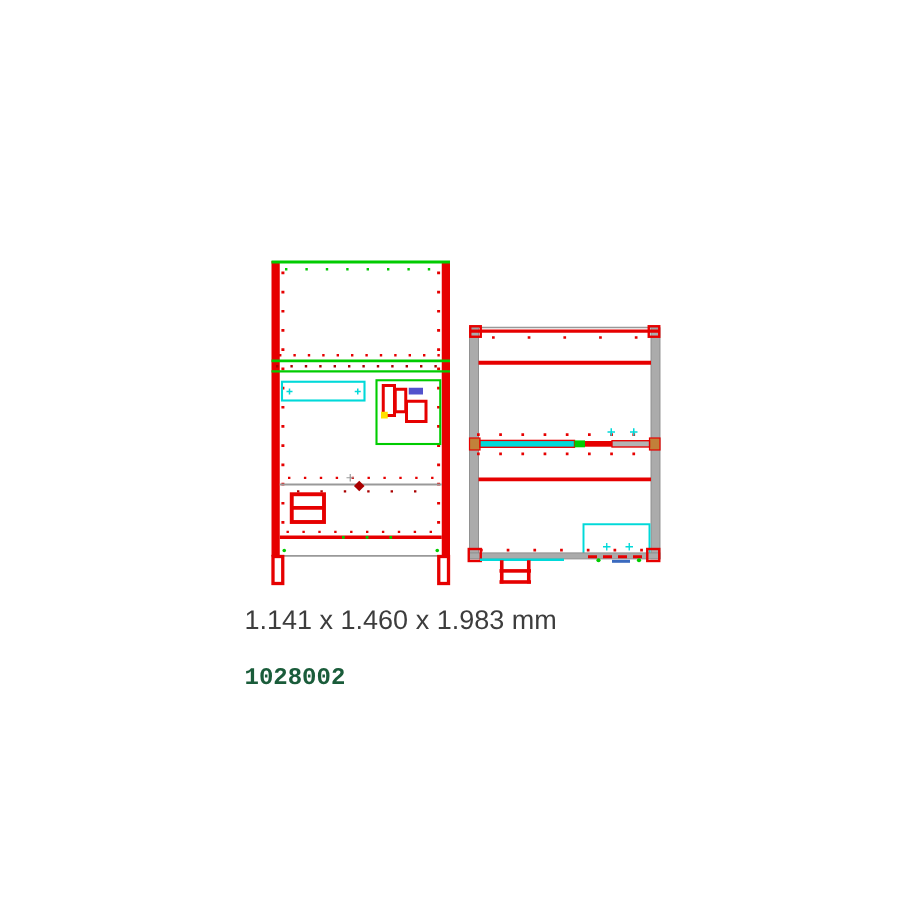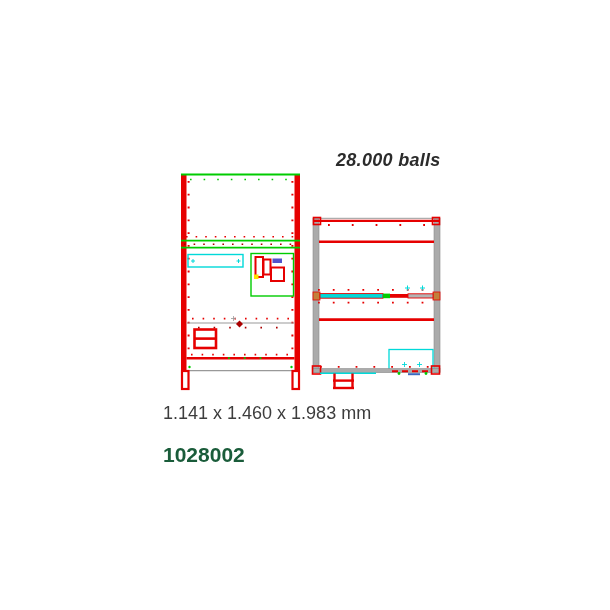--- a/index.html
+++ b/index.html
@@ -36,23 +36,24 @@
   .dimensions-label {
     left: 163px;
     top: 403px;
     font-size: 18px;
     font-weight: 400;
     color: var(--c-dimensions-text, #3d3d3d);
   }
   .product-code-label {
     left: 163px;
     top: 443px;
-    font-size: 21px;
+    font-size: 16px;
     font-weight: bold;
     color: var(--c-product-code-text, #1a5c3a);
+    font-family: Liberation Mono, monospace;
   }
 
   
   .st-red   { stroke: var(--c-red, #e60000); }
   .fl-red   { fill:   var(--c-red, #e60000); }
   .st-green { stroke: var(--c-green, #00cc00); }
   .fl-green { fill:   var(--c-green, #00cc00); }
   .st-cyan  { stroke: var(--c-cyan, #00d9d9); }
   .st-gray  { stroke: var(--c-line-gray, #999999); }
   .fl-gray  { fill:   var(--c-gray, #ababab); }
@@ -177,17 +178,16 @@
 
       <g>
         <line x1="334.5" y1="373.5" x2="334.5" y2="389" stroke-width="2.4" class="st-red"></line>
         <line x1="352.5" y1="373.5" x2="352.5" y2="389" stroke-width="2.4" class="st-red"></line>
         <line x1="333" y1="380.6" x2="354" y2="380.6" stroke-width="2.4" class="st-red"></line>
         <line x1="333" y1="388" x2="354" y2="388" stroke-width="2.4" class="st-red"></line>
       </g>
     </g>
   </svg>
 
-  <div class="label capacity-label">28.000 balls</div>
   <div class="label dimensions-label">1.141 x 1.460 x 1.983 mm</div>
   <div class="label product-code-label">1028002</div>
 
 </div>
 
 </body></html>

